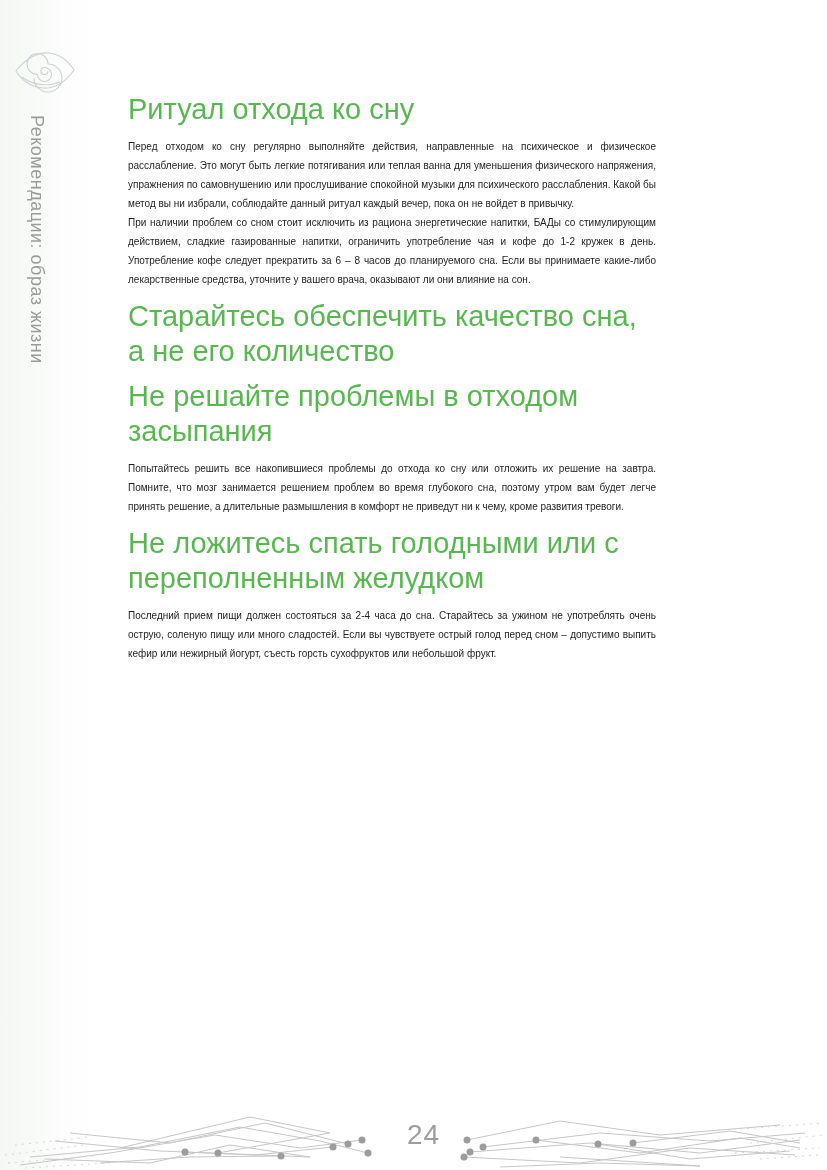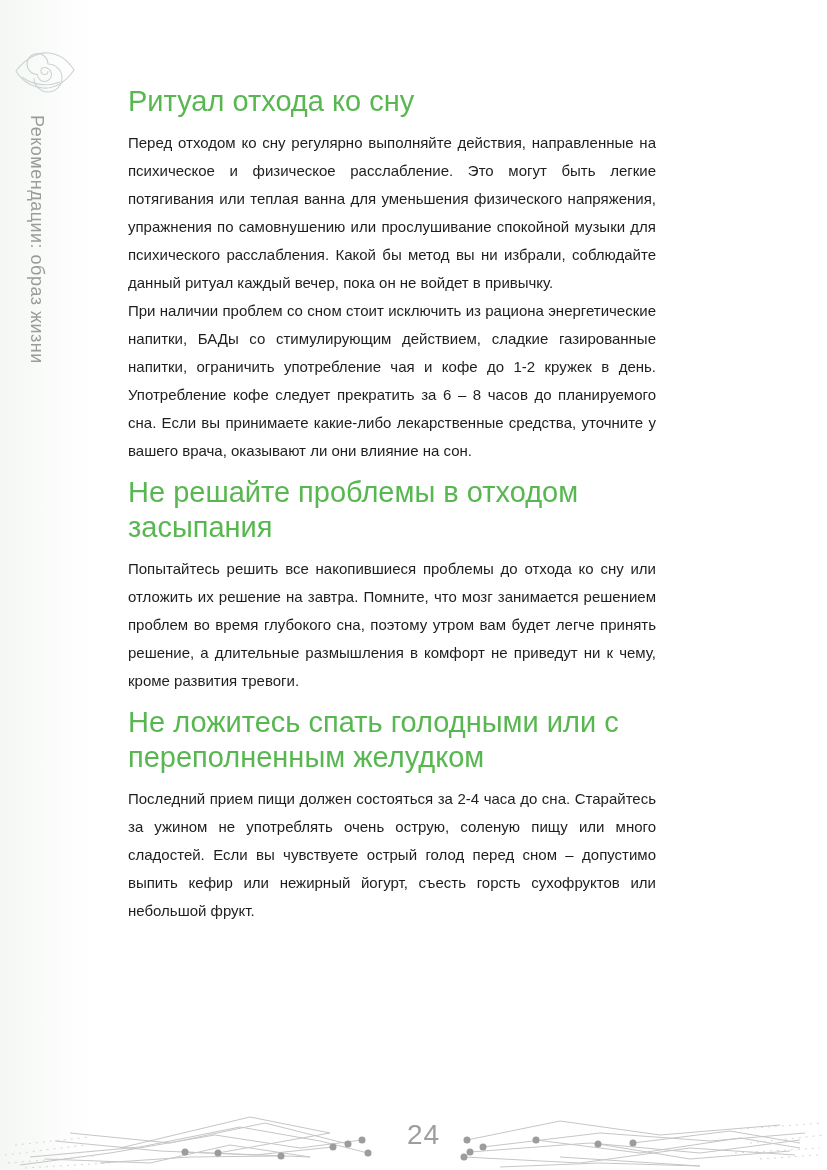--- a/index.html
+++ b/index.html
@@ -17,24 +17,24 @@
     font-size:18px;color:#9b9b9b;letter-spacing:0.5px;
     white-space:nowrap;
   }
   .content{position:absolute;left:128px;top:84px;width:528px;}
   .section h2{
     margin:10px 0 10px 0;
     font-size:29px;line-height:35px;font-weight:400;
     color:#58b750;
     white-space:pre-line;
   }
-  .section:first-child h2{margin-top:0;}
+  .section:first-child h2{margin-top:8px;}
   .section p{
     margin:0;
-    font-size:15px;line-height:28px;
+    font-size:10px;line-height:19px;
     color:#1e1e1e;
     text-align:justify;
   }
   .footer{position:absolute;left:0;top:1093px;width:827px;height:77px;}
   .footer svg{position:absolute;left:0;top:0;}
   .page-number{
     position:absolute;left:0;right:0;top:26px;
     text-align:center;
     font-size:28px;color:#9e9e9e;letter-spacing:1px;padding-left:20px;
   }
@@ -54,20 +54,22 @@
 
   <main class="content">
     <section class="section">
       <h2>Ритуал отхода ко сну</h2>
       <p>Перед отходом ко сну регулярно выполняйте действия, направленные на психическое и физическое расслабление. Это могут быть легкие потягивания или теплая ванна для уменьшения физического напряжения, упражнения по самовнушению или прослушивание спокойной музыки для психического расслабления. Какой бы метод вы ни избрали, соблюдайте данный ритуал каждый вечер, пока он не войдет в привычку.</p>
     </section>
     <section class="section">
       <p>При наличии проблем со сном стоит исключить из рациона энергетические напитки, БАДы со стимулирующим действием, сладкие газированные напитки, ограничить употребление чая и кофе до 1-2 кружек в день. Употребление кофе следует прекратить за 6 – 8 часов до планируемого сна. Если вы принимаете какие-либо лекарственные средства, уточните у вашего врача, оказывают ли они влияние на сон.</p>
     </section>
     <section class="section">
+      <h2>Старайтесь обеспечить качество сна,
+а не его количество</h2>
     </section>
     <section class="section">
       <h2>Не решайте проблемы в отходом
 засыпания</h2>
       <p>Попытайтесь решить все накопившиеся проблемы до отхода ко сну или отложить их решение на завтра. Помните, что мозг занимается решением проблем во время глубокого сна, поэтому утром вам будет легче принять решение, а длительные размышления в комфорт не приведут ни к чему, кроме развития тревоги.</p>
     </section>
     <section class="section">
       <h2>Не ложитесь спать голодными или с
 переполненным желудком</h2>
       <p>Последний прием пищи должен состояться за 2-4 часа до сна. Старайтесь за ужином не употреблять очень острую, соленую пищу или много сладостей. Если вы чувствуете острый голод перед сном – допустимо выпить кефир или нежирный йогурт, съесть горсть сухофруктов или небольшой фрукт.</p>

